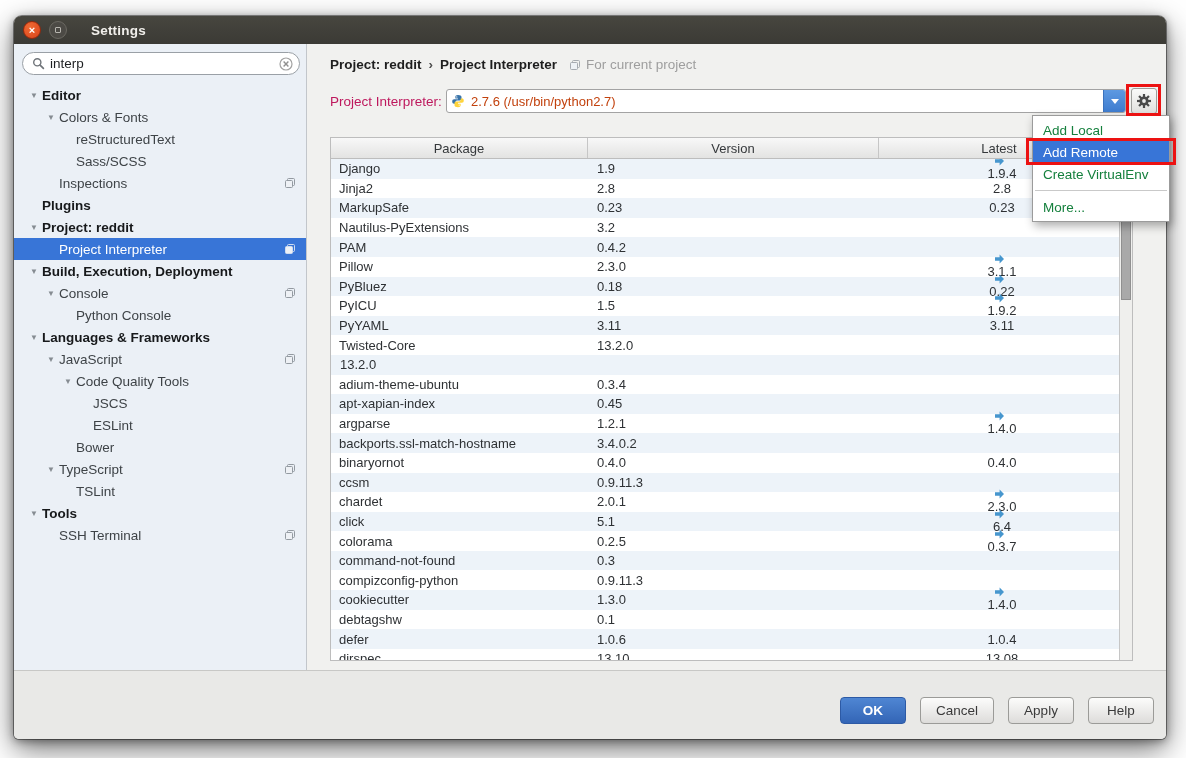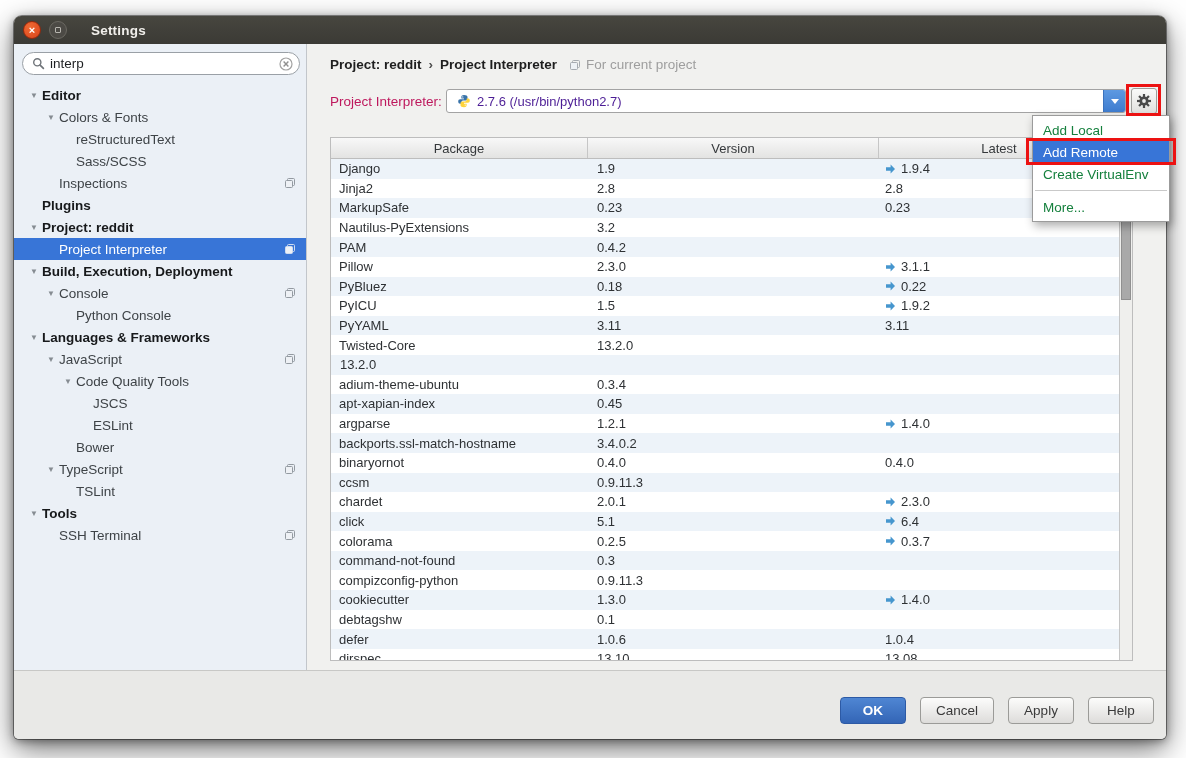--- a/index.html
+++ b/index.html
@@ -30,36 +30,36 @@
   
   .content { position:absolute; left:293px; right:0; top:28px; bottom:69px; background:#f1f1ef; }
   .breadcrumb { position:absolute; left:23px; top:13px; display:flex; align-items:center; font-size:13.5px; }
   .crumb { font-weight:bold; color:#1e1e1e; }
   .crumb-sep { font-weight:bold; color:#4d4d4d; margin:0 7px; }
   .crumb-note-icon { margin:0 5px 0 12px; display:flex; }
   .crumb-note { color:#9e9e9e; font-size:13.5px; }
   .interp-label { position:absolute; left:23px; top:50px; font-size:13.5px; color:#be185d; }
   .combo { position:absolute; left:139px; top:45px; width:680px; height:24px; background:#fff; border:1px solid #a3a3a3; border-radius:3px;
            display:flex; align-items:center; }
-  .combo-value { display:flex; align-items:center; gap:6px; padding-left:10px; font-size:13px; color:#4c1d95; flex:1; }
+  .combo-value { display:flex; align-items:center; gap:6px; padding-left:4px; font-size:13px; color:#c2410c; flex:1; }
   .combo-arrow-btn { width:22px; height:22px; border-radius:0 2px 2px 0; background:linear-gradient(#5d99e1,#3e7ccf); border-left:1px solid #3a72bd;
                      display:flex; align-items:center; justify-content:center; }
   .combo-arrow-btn::after { content:""; border-left:4px solid transparent; border-right:4px solid transparent; border-top:5px solid #fff; }
   .gear-btn { position:absolute; left:824px; top:44px; width:26px; height:26px; background:linear-gradient(#fafaf9,#e1e0de); border:1px solid #9d9d9a;
               border-radius:3px; display:flex; align-items:center; justify-content:center; }
   
   .pkg-table { position:absolute; left:23px; top:93px; width:803px; height:524px; background:#fff; border:1px solid #bdbdbd; overflow:hidden; }
   .pkg-header { display:flex; height:21px; background:linear-gradient(#f8f8f8,#e3e3e2); border-bottom:1px solid #bdbdbd; }
   .pkg-hcell { display:flex; align-items:center; justify-content:center; font-size:13px; color:#35383b; border-right:1px solid #c6c6c6; }
   .pkg-hcell:last-child { border-right:none; }
   .pkg-body { position:absolute; left:0; right:13px; top:21px; bottom:0; overflow:hidden; }
   .pkg-row { height:19.6px; display:flex; align-items:center; font-size:13px; color:#2e3134; }
   .pkg-row.tint { background:#edf3f9; }
   .pkg-cell { display:flex; align-items:center; overflow:hidden; white-space:nowrap; }
-  .c1 { padding-left:8px; } .c2 { padding-left:9px; } .c3 { padding-left:6px; }
+  .c1 { padding-left:8px; } .c2 { padding-left:9px; } .c3 { padding-left:6px;flex-direction:column; }
   .up-arrow { margin-right:5px; display:flex; }
   .vscroll { position:absolute; right:0; top:21px; bottom:0; width:13px; background:#efefed; border-left:1px solid #c6c6c6; }
   .vthumb { position:absolute; left:1px; right:1px; top:1px; height:140px; background:#a9a9a9; border:1px solid #909090; }
   
   .footer { position:absolute; left:0; right:0; bottom:0; height:69px; background:#e9e9e7; border-top:1px solid #c8c8c6; border-radius:0 0 5px 5px; }
   .footer-buttons { position:absolute; right:12px; top:26px; display:flex; gap:14px; }
   .btn { height:27px; min-width:66px; padding:0 15px; border:1px solid #9b9b98; border-radius:4px; background:linear-gradient(#fcfcfb,#dddcda);
          font-family:"Liberation Sans",sans-serif; font-size:13.5px; color:#3a3a3a; display:flex; align-items:center; justify-content:center; }
   .btn.primary { background:linear-gradient(#4f86d3,#3365b6); border-color:#2d5aa5; color:#fff; font-weight:bold; }
   .btn.mnemonic::first-letter { text-decoration:underline; }

